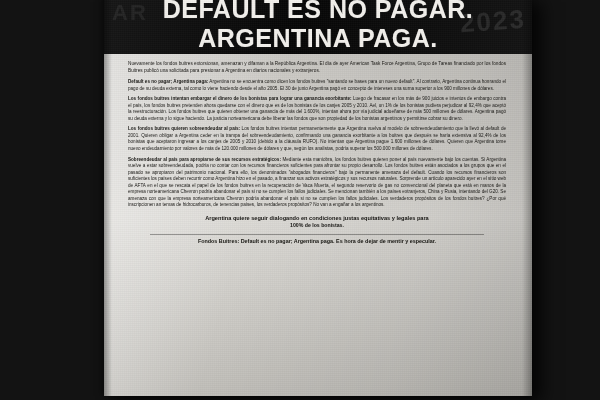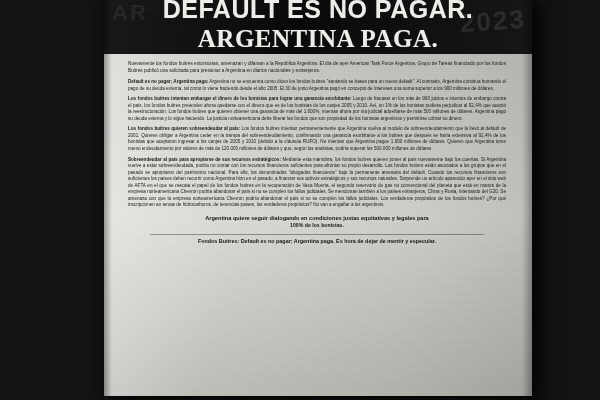--- a/index.html
+++ b/index.html
@@ -60,21 +60,20 @@
     line-height: 1.0;
     text-shadow: 0 0 1px rgba(255,255,255,0.25);
   }
   .banner-line.l1 {
     font-size: 25px;
     padding-top: 1px;
   }
   .banner-line.l2 {
     font-size: 25px;
     padding-top: 4px;
-    font-family: Liberation Serif, serif;
   }
   .banner-ghost {
     position: absolute;
     right: 6px;
     top: 10px;
     font-size: 26px;
     font-weight: bold;
     color: rgba(255,255,255,0.10);
     letter-spacing: 2px;
     transform: rotate(-4deg);

